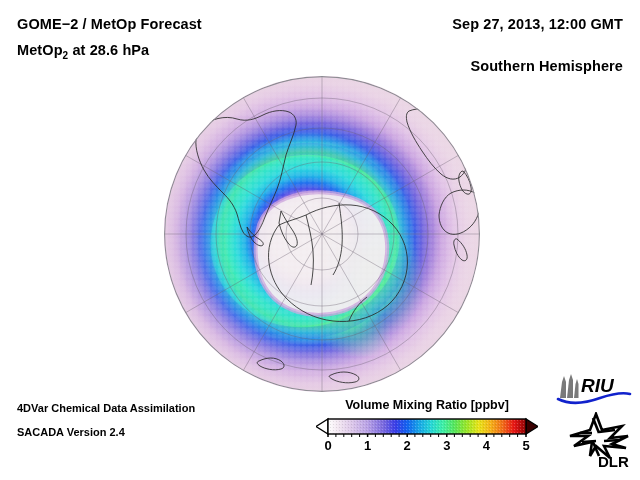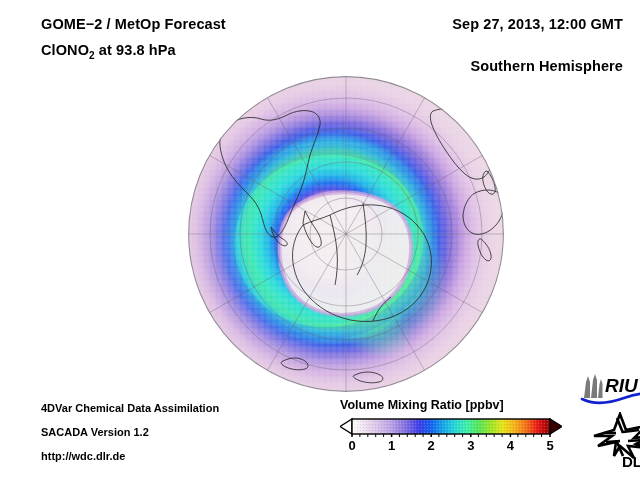--- a/index.html
+++ b/index.html
@@ -4,21 +4,21 @@
 <style>
   html,body{margin:0;padding:0;}
   body{
     width:640px;height:480px;
     background:#ffffff;
     font-family:"Liberation Sans", sans-serif;
     overflow:hidden;
     position:relative;
     color:#000000;
   }
-  #root{position:absolute;inset:0;margin-left:24px;}
+  #root{position:absolute;inset:0;}
 
   
   .hdr{position:absolute;font-weight:bold;font-size:14.5px;letter-spacing:0.1px;white-space:nowrap;}
   #title-line-1{left:17px;top:16px;}
   #title-line-2{left:17px;top:42px;}
   #date-line{right:17px;top:16px;text-align:center;}
   #hemisphere-line{right:17px;top:58px;text-align:right;}
   .sub{font-size:10px;vertical-align:sub;line-height:0;}
 
   
@@ -26,40 +26,40 @@
   #globe-svg{display:block;width:318px;height:318px;}
 
   
   .foot{position:absolute;left:17px;font-weight:bold;font-size:11px;white-space:nowrap;}
   #foot-1{top:402px;}
   #foot-2{top:426px;}
   #foot-3{top:450px;}
 
   
   #cbar-block{position:absolute;left:316px;top:398px;width:222px;}
-  #cbar-title{font-weight:bold;font-size:12.5px;text-align:left;white-space:nowrap;}
+  #cbar-title{font-weight:bold;font-size:12.5px;text-align:center;white-space:nowrap;}
   #cbar-row{position:relative;margin-top:5px;height:20px;}
   #cbar-svg{display:block;}
   #cbar-ticklabels{position:relative;height:20px;margin-top:1px;}
   .ticklabel{position:absolute;top:0;font-weight:bold;font-size:13px;transform:translateX(-50%);}
 
   
   #riu-logo{position:absolute;left:556px;top:372px;width:76px;height:34px;}
   #dlr-logo{position:absolute;left:566px;top:412px;width:68px;height:58px;}
   .logo-svg{display:block;}
 </style>
 </head>
 <body>
 
 <div id="root">
 
   <div class="hdr" id="title-line-1">GOME−2 / MetOp Forecast</div>
 
   <div class="hdr" id="title-line-2">
-    <span>ClONO</span><span class="sub">2</span><span> at 93.8 hPa</span>
+    <span>MetOp</span><span class="sub">2</span><span> at 28.6 hPa</span>
   </div>
 
   <div class="hdr" id="date-line">Sep 27, 2013, 12:00 GMT</div>
 
   <div class="hdr" id="hemisphere-line">Southern Hemisphere</div>
 
   <div id="globe-wrap">
     <svg id="globe-svg" viewBox="0 0 318 318" xmlns="http://www.w3.org/2000/svg">
       <defs>
         <clipPath id="discClip">
@@ -195,22 +195,21 @@
           <path d="M168,300 C176,296 186,296 193,300 C197,302 197,306 192,307
                    C184,309 174,307 169,304 C166,302 165,301 168,300 Z"></path>
         </g>
 
         <circle cx="159" cy="159" r="157.4" fill="none" stroke="#8d8d93" stroke-width="1.1"></circle>
       </g>
     </svg>
   </div>
 
   <div class="foot" id="foot-1">4DVar Chemical Data Assimilation</div>
-  <div class="foot" id="foot-2">SACADA Version 1.2</div>
-  <div class="foot" id="foot-3">http://wdc.dlr.de</div>
+  <div class="foot" id="foot-2">SACADA Version 2.4</div>
 
   <div id="cbar-block">
     <div id="cbar-title">Volume Mixing Ratio [ppbv]</div>
 
     <div id="cbar-row">
       <svg id="cbar-svg" width="222" height="20" viewBox="0 0 222 20" xmlns="http://www.w3.org/2000/svg">
         <defs>
           <linearGradient id="cbarGrad" x1="0" y1="0" x2="1" y2="0">
             <stop offset="0%" stop-color="#ffffff"></stop>
             <stop offset="5%" stop-color="#f3e8f2"></stop>

